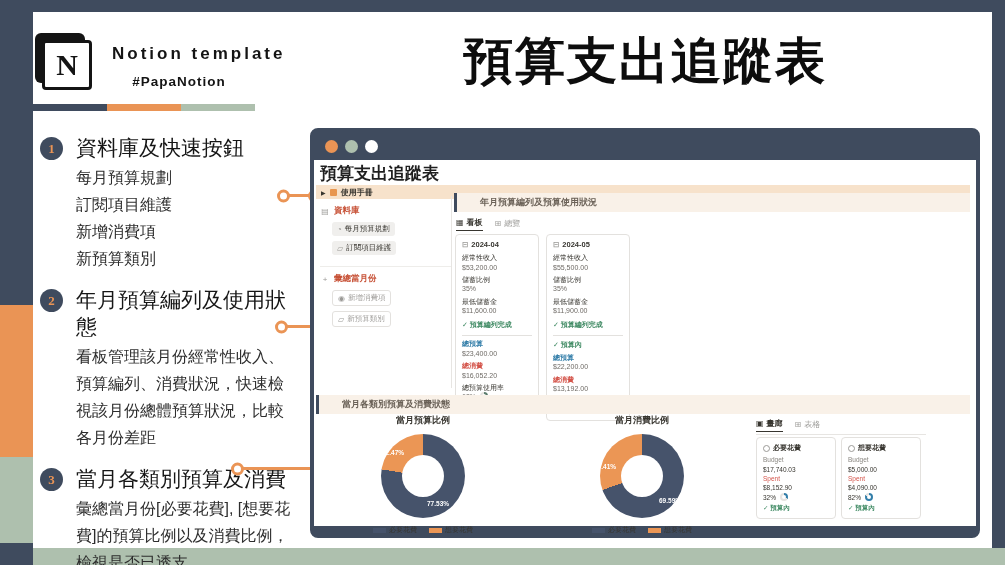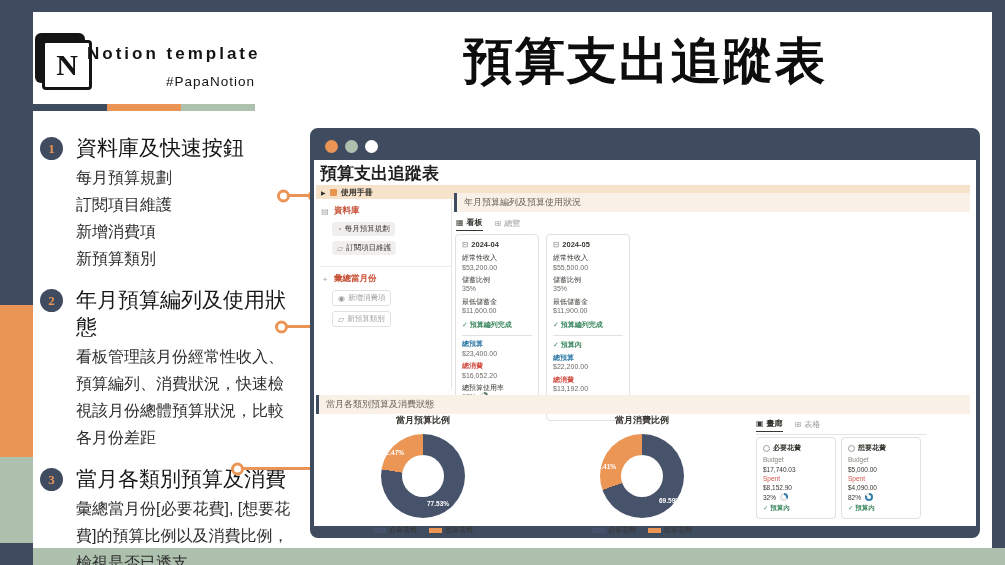--- a/index.html
+++ b/index.html
@@ -13,22 +13,22 @@
   .s-navy{top:0;height:305px;background:#3f4b5e}
   .s-orange{top:305px;height:152px;background:#ea9455}
   .s-sage{top:457px;height:86px;background:#aec0ae}
   .s-navy2{top:543px;height:22px;background:#3f4b5e}
   
   .logo{position:absolute;left:42px;top:40px;width:50px;height:50px}
   .logo .back{position:absolute;left:-7px;top:-7px;width:50px;height:50px;background:#141414;border-radius:6px}
   .logo .face{position:absolute;left:0;top:0;width:44px;height:44px;background:#fff;border:3px solid #141414;
               border-radius:4px;display:flex;align-items:center;justify-content:center;
               font-family:"Liberation Serif","DejaVu Serif",serif;font-weight:bold;font-size:30px;color:#141414}
-  .brand-title{position:absolute;left:87px;top:44px;font-size:17px;font-weight:800;letter-spacing:3px;color:#141414}
-  .brand-tag{position:absolute;left:103px;top:74px;width:152px;text-align:right;font-size:13.5px;font-weight:400;letter-spacing:1px;color:#141414}
+  .brand-title{position:absolute;left:112px;top:44px;font-size:17px;font-weight:800;letter-spacing:3px;color:#141414}
+  .brand-tag{position:absolute;left:103px;top:74px;width:152px;text-align:center;font-size:13.5px;font-weight:700;letter-spacing:1px;color:#141414}
   .brand-bar{position:absolute;left:33px;top:104px;width:222px;height:7px;display:flex}
   .brand-bar span{flex:1}
   .hero{position:absolute;left:310px;top:28px;width:670px;text-align:center;
         font-size:50px;font-weight:900;letter-spacing:2px;color:#0d0d0d}
   
   .ann-col{position:absolute;left:40px;top:134px;width:254px}
   .ann{margin-bottom:14px}
   .ann-head{display:flex;gap:13px;align-items:flex-start}
   .num{width:23px;height:23px;border-radius:50%;background:#3f4b5e;color:#ea9455;flex:0 0 23px;
        font-weight:800;font-size:13px;display:flex;align-items:center;justify-content:center;margin-top:3px;
@@ -59,22 +59,22 @@
   .sb-header{font-size:9px;font-weight:700;color:#37352f;border-bottom:1px solid #d8d6d3;padding:3px 0 5px;width:122px}
   .sb-row{display:flex;align-items:center;gap:4px;margin-top:9px;font-size:8.5px}
   .sb-ico{color:#9b9a97;font-size:8px;width:10px;text-align:center}
   .sb-link{color:#c75136;font-weight:700}
   .pill{display:flex;align-items:center;gap:3px;background:#f0efed;border-radius:3px;margin:5px 0 0 12px;
         padding:2px 5px;font-size:7.5px;color:#37352f;width:fit-content;cursor:pointer}
   .pill .sb-ico{width:auto}
   .pill.ghost{background:#fff;border:1px solid #e3e1de;color:#a09e9b}
   .sb-quick{margin-top:11px;border-top:1px solid #eeedea;padding-top:2px}
   
-  .sec-header{position:absolute;background:#f9f1e8;border-left:3px solid #3f4b5e;font-size:9px;font-weight:400;
-              color:#6a6157;padding:3px 7px;box-sizing:border-box}
+  .sec-header{position:absolute;background:#f9f1e8;border-left:3px solid #3f4b5e;font-size:9px;font-weight:700;
+              color:#6a6157;padding:3px 23px;box-sizing:border-box}
   .sec-monthly{left:140px;top:33px;width:516px}
   .sec-category{left:2px;top:235px;width:654px}
   
   .tabs{position:absolute;display:flex;gap:12px;font-size:8px}
   .tabs.monthly{left:142px;top:57px}
   .tabs.gallery{left:442px;top:258px;width:170px;border-bottom:1px solid #e7e5e2;padding-bottom:2px}
   .tab{display:flex;gap:3px;align-items:center;color:#9b9a97;padding-bottom:2px;cursor:pointer}
   .tab.active{color:#37352f;font-weight:700;border-bottom:1.5px solid #37352f}
   
   .kcard{position:absolute;top:74px;width:84px;background:#fff;border:1px solid #e3e1de;border-radius:4px;

